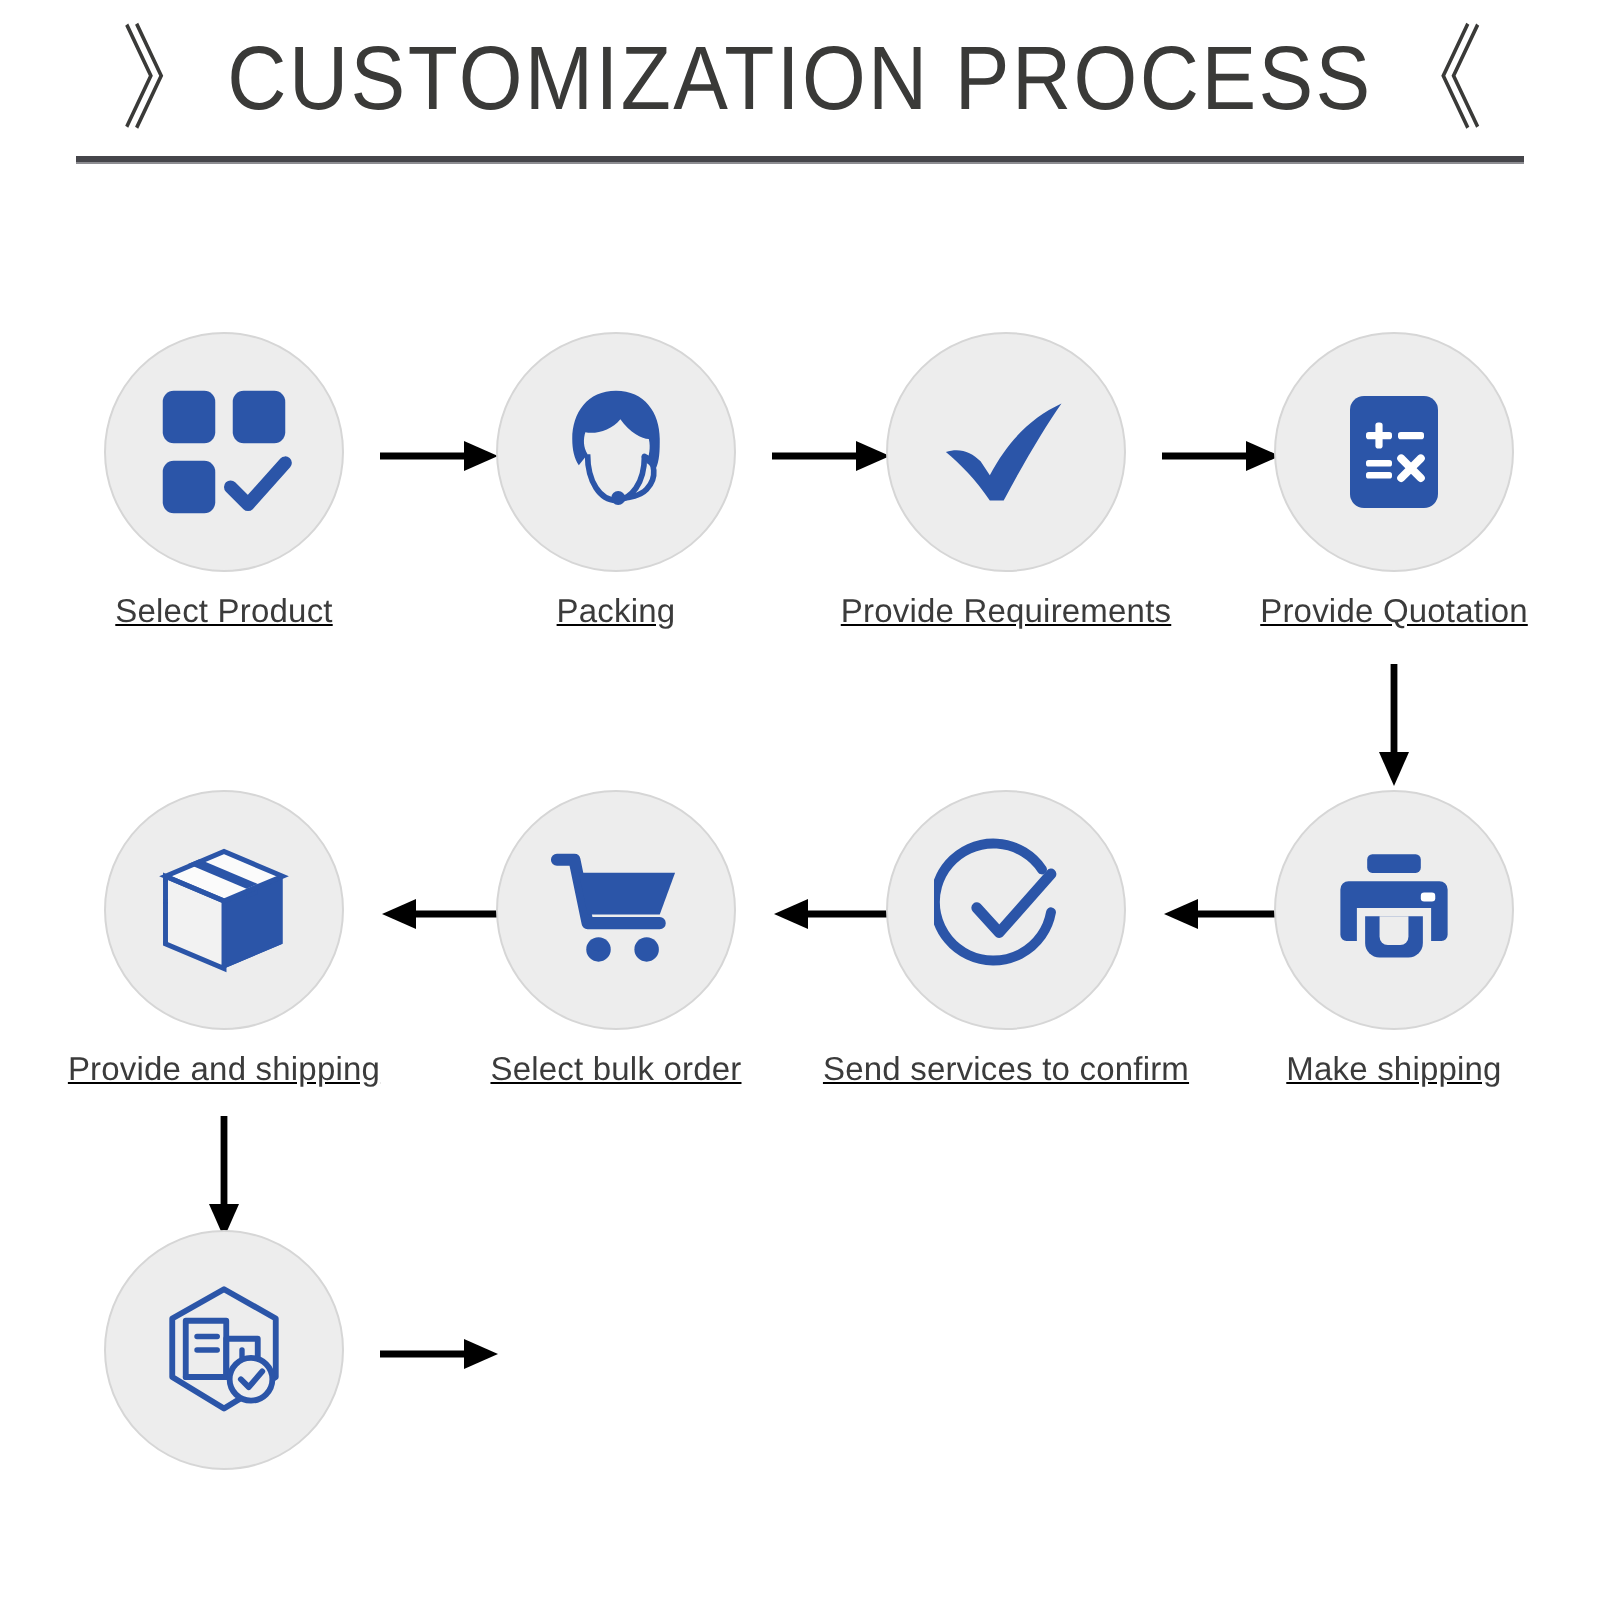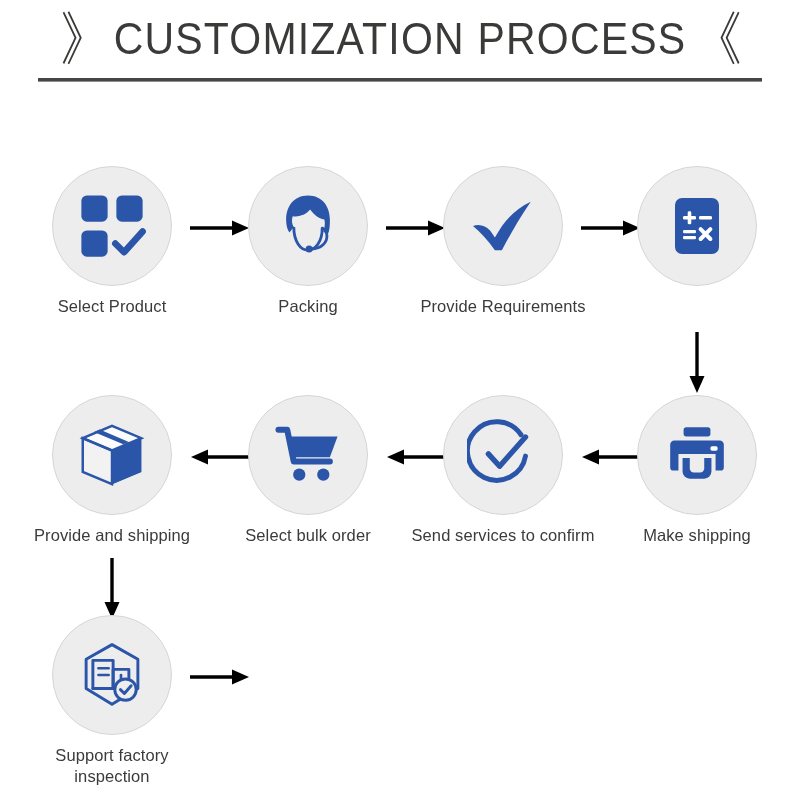--- a/index.html
+++ b/index.html
@@ -67,20 +67,21 @@
     height: 3px;
     background: #45454a;
     border-bottom: 1px solid #8d8d92;
   }
 
   
   .node {
     position: absolute;
     width: 168px;
     text-align: center;
+    text-decoration: underline;
   }
   .circle {
     width: 120px;
     height: 120px;
     margin: 0 auto;
     border-radius: 50%;
     background: #ededed;
     border: 1px solid #d6d6d6;
     display: flex;
     align-items: center;
@@ -183,20 +184,21 @@
         <g fill="#ffffff">
           <rect x="18" y="22" width="13" height="3.6" rx="1.4"></rect>
           <rect x="22.7" y="17.3" width="3.6" height="13" rx="1.4"></rect>
           <rect x="34" y="22" width="13" height="3.6" rx="1.4"></rect>
           <rect x="18" y="36" width="13" height="3.3" rx="1.3"></rect>
           <rect x="18" y="42" width="13" height="3.3" rx="1.3"></rect>
           <path d="M35.6 35.2 L45.4 45 M45.4 35.2 L35.6 45" stroke="#ffffff" stroke-width="4" stroke-linecap="round"></path>
         </g>
       </svg>
     </div>
+    <div class="node-label wide">Provide Quotation</div>
   </div>
 
   <div class="arrow-v" style="left:687px; top:332px;">
     <svg width="20" height="62" viewBox="0 0 20 62">
       <line x1="10" y1="0" x2="10" y2="46" stroke="#000" stroke-width="3.4"></line>
       <polygon points="2.5,44 10,61 17.5,44" fill="#000"></polygon>
     </svg>
   </div>
 
   <div class="node" style="left:28px; top:395px;">
@@ -286,22 +288,20 @@
         <path d="M15 19 H33 V44 H15 Z" fill="none" stroke="#2b55a8" stroke-width="2.6" stroke-linejoin="round"></path>
         <path d="M33 27 H47 V44 H33 Z" fill="none" stroke="#2b55a8" stroke-width="2.6" stroke-linejoin="round"></path>
         <line x1="20" y1="26" x2="29" y2="26" stroke="#2b55a8" stroke-width="2.4" stroke-linecap="round"></line>
         <line x1="20" y1="32" x2="29" y2="32" stroke="#2b55a8" stroke-width="2.4" stroke-linecap="round"></line>
         <line x1="40" y1="32" x2="40" y2="39" stroke="#2b55a8" stroke-width="2.4" stroke-linecap="round"></line>
         <line x1="15" y1="44" x2="47" y2="44" stroke="#2b55a8" stroke-width="2.6" stroke-linecap="round"></line>
         <circle cx="44" cy="45" r="9.5" fill="#ededed" stroke="#2b55a8" stroke-width="2.6"></circle>
         <path d="M39.5 45 L43 48.5 L49 41.5" fill="none" stroke="#2b55a8" stroke-width="2.6" stroke-linecap="round" stroke-linejoin="round"></path>
       </svg>
     </div>
-    <div class="node-label wide">Support factory
-inspection</div>
   </div>
 
   <div class="arrow-h" style="left:190px; top:667px;">
     <svg width="60" height="20" viewBox="0 0 60 20">
       <line x1="0" y1="10" x2="44" y2="10" stroke="#000" stroke-width="3.4"></line>
       <polygon points="42,2.5 59,10 42,17.5" fill="#000"></polygon>
     </svg>
   </div>
 
 

